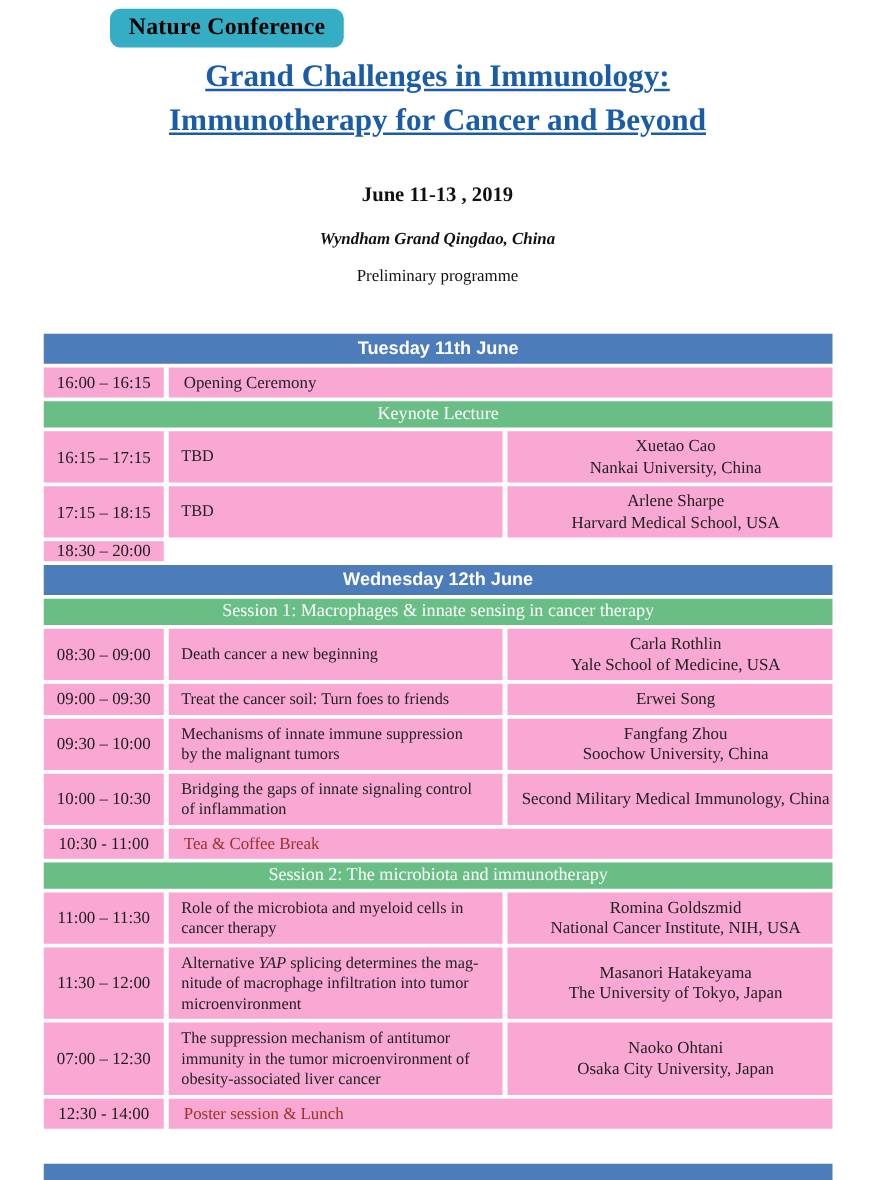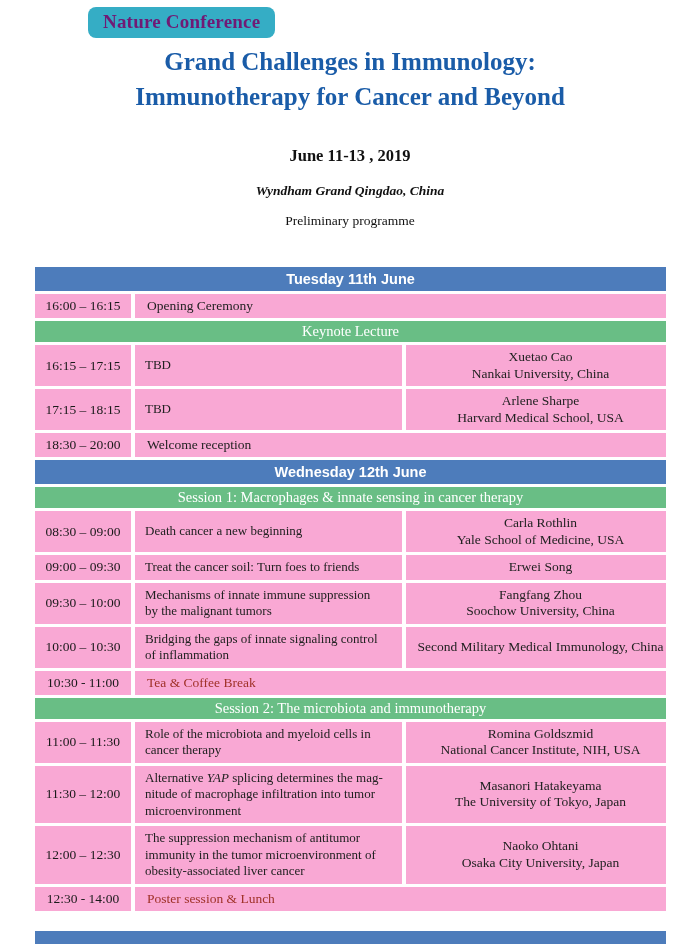--- a/index.html
+++ b/index.html
@@ -3,27 +3,27 @@
 <meta charset="utf-8">
 <style>
   html,body { margin:0; padding:0; background:#ffffff; }
   .page {
     position:relative; width:700px; height:944px; margin:0 auto;
     background:#ffffff; overflow:hidden;
     font-family:"Liberation Serif","DejaVu Serif",serif; color:#222222;
   }
   .badge {
     position:absolute; left:88px; top:7px;
-    background:#35ADC5; color:#701a75;
+    background:#35ADC5; color:#000000;
     font-weight:bold; font-size:19px; letter-spacing:0.2px;
     padding:4px 15px 5px 15px; border-radius:8px;
   }
   .title {
     position:absolute; top:44px; left:0; width:700px; text-align:center;
-    color:#1A5CA8; font-weight:bold; font-size:25px; line-height:35px;
+    color:#1A5CA8; font-weight:bold; font-size:25px; line-height:35px;text-decoration:underline;
   }
   .meta { position:absolute; left:0; width:700px; text-align:center; color:#111111; }
   .meta-date  { top:146px; font-size:16.5px; font-weight:bold; }
   .meta-venue { top:183px; font-size:13.5px; font-style:italic; font-weight:bold; }
   .meta-note  { top:213px; font-size:13.5px; }
 
   .sched { position:absolute; top:267px; left:35px; width:631px; }
   .sched > * + * { margin-top:3px; }
 
   .day-bar {
@@ -95,21 +95,20 @@
       <div class="row">
         <div class="cell time">17:15 – 18:15</div>
         <div class="cell talk-title">TBD</div>
         <div class="cell speaker">
           <div class="line">Arlene Sharpe</div>
           <div class="line">Harvard Medical School, USA</div>
         </div>
       </div>
       <div class="row">
         <div class="cell time">18:30 – 20:00</div>
-        <div class="cell content">Welcome reception</div>
       </div>
       <div class="day-bar">Wednesday 12th June</div>
       <div class="session-bar">Session 1: Macrophages &amp; innate sensing in cancer therapy</div>
       <div class="row">
         <div class="cell time">08:30 – 09:00</div>
         <div class="cell talk-title">Death cancer a new beginning</div>
         <div class="cell speaker">
           <div class="line">Carla Rothlin</div>
           <div class="line">Yale School of Medicine, USA</div>
         </div>
@@ -156,21 +155,21 @@
         <div class="cell time">11:30 – 12:00</div>
         <div class="cell talk-title"><div><span>Alternative </span><span class="it">YAP</span><span> splicing determines the mag-
 nitude of macrophage infiltration into tumor
 microenvironment</span></div></div>
         <div class="cell speaker">
           <div class="line">Masanori Hatakeyama</div>
           <div class="line">The University of Tokyo,  Japan</div>
         </div>
       </div>
       <div class="row">
-        <div class="cell time">12:00 – 12:30</div>
+        <div class="cell time">07:00 – 12:30</div>
         <div class="cell talk-title">The suppression mechanism of antitumor
 immunity in the tumor microenvironment of
 obesity-associated liver cancer</div>
         <div class="cell speaker">
           <div class="line">Naoko Ohtani</div>
           <div class="line">Osaka City University, Japan</div>
         </div>
       </div>
       <div class="row">
         <div class="cell time">12:30 - 14:00</div>

